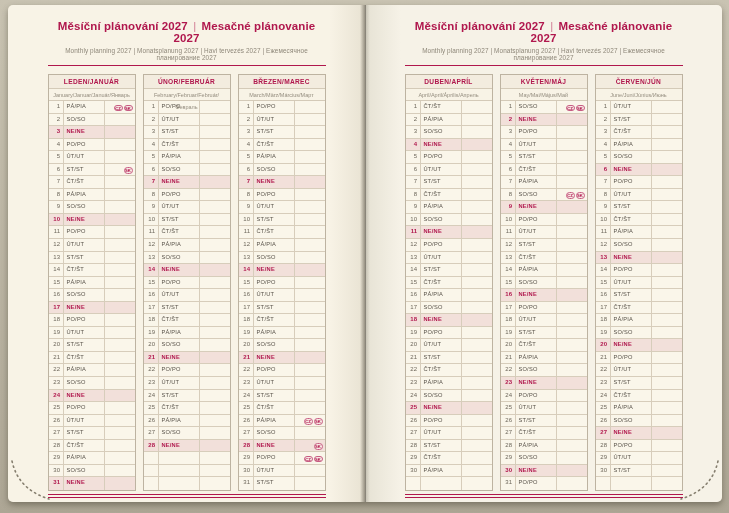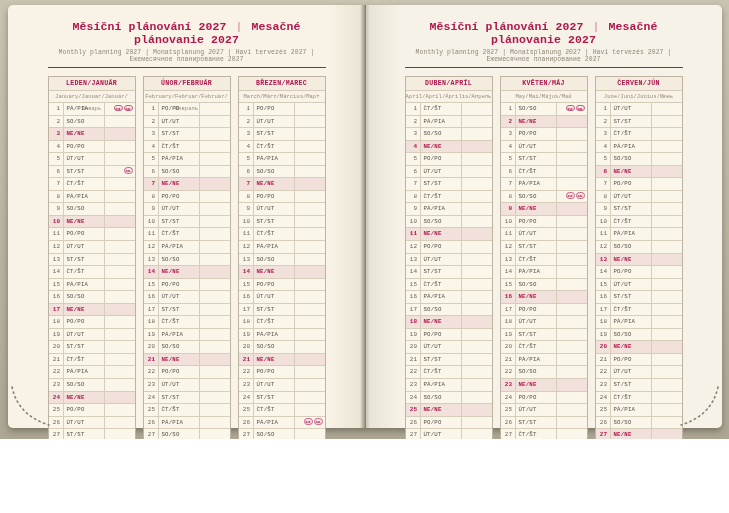--- a/index.html
+++ b/index.html
@@ -1,20 +1,20 @@
 <!DOCTYPE html>
 <html style="--accent: #b0174d; --sunbg: #f2e0da;"><head>
 <meta charset="utf-8">
 <style>
   * { box-sizing: border-box; margin: 0; padding: 0; }
   html,body { width:729px; height:513px; }
   body { font-family: "Liberation Sans", "DejaVu Sans", sans-serif; }
 
-  .stage { position:relative; width:729px; height:439px;
-           background: linear-gradient(#c9c3b2, #ada695); overflow:hidden;font-family:Liberation Mono, monospace; }
+  .stage { position:relative; width:729px; height:513px;
+           background: linear-gradient(#c9c3b2, #ada695); overflow:hidden; }
 
   .book { position:absolute; left:8px; top:5px; right:7px; bottom:11px;
           display:flex; border-radius:5px;
           box-shadow: 0 3px 6px rgba(60,55,40,.45); }
 
   .page { position:relative; flex:1; padding-top:15px; }
   .page.left  { background: linear-gradient(to right, #f8f3e6 0%, #f8f3e6 90%, #e8e2d2 100%);
                 border-radius:5px 0 0 5px; }
   .page.right { background: linear-gradient(to left, #f6f2e7 0%, #f6f2e7 90%, #e6e2d4 100%);
                 border-radius:0 5px 5px 0; }

